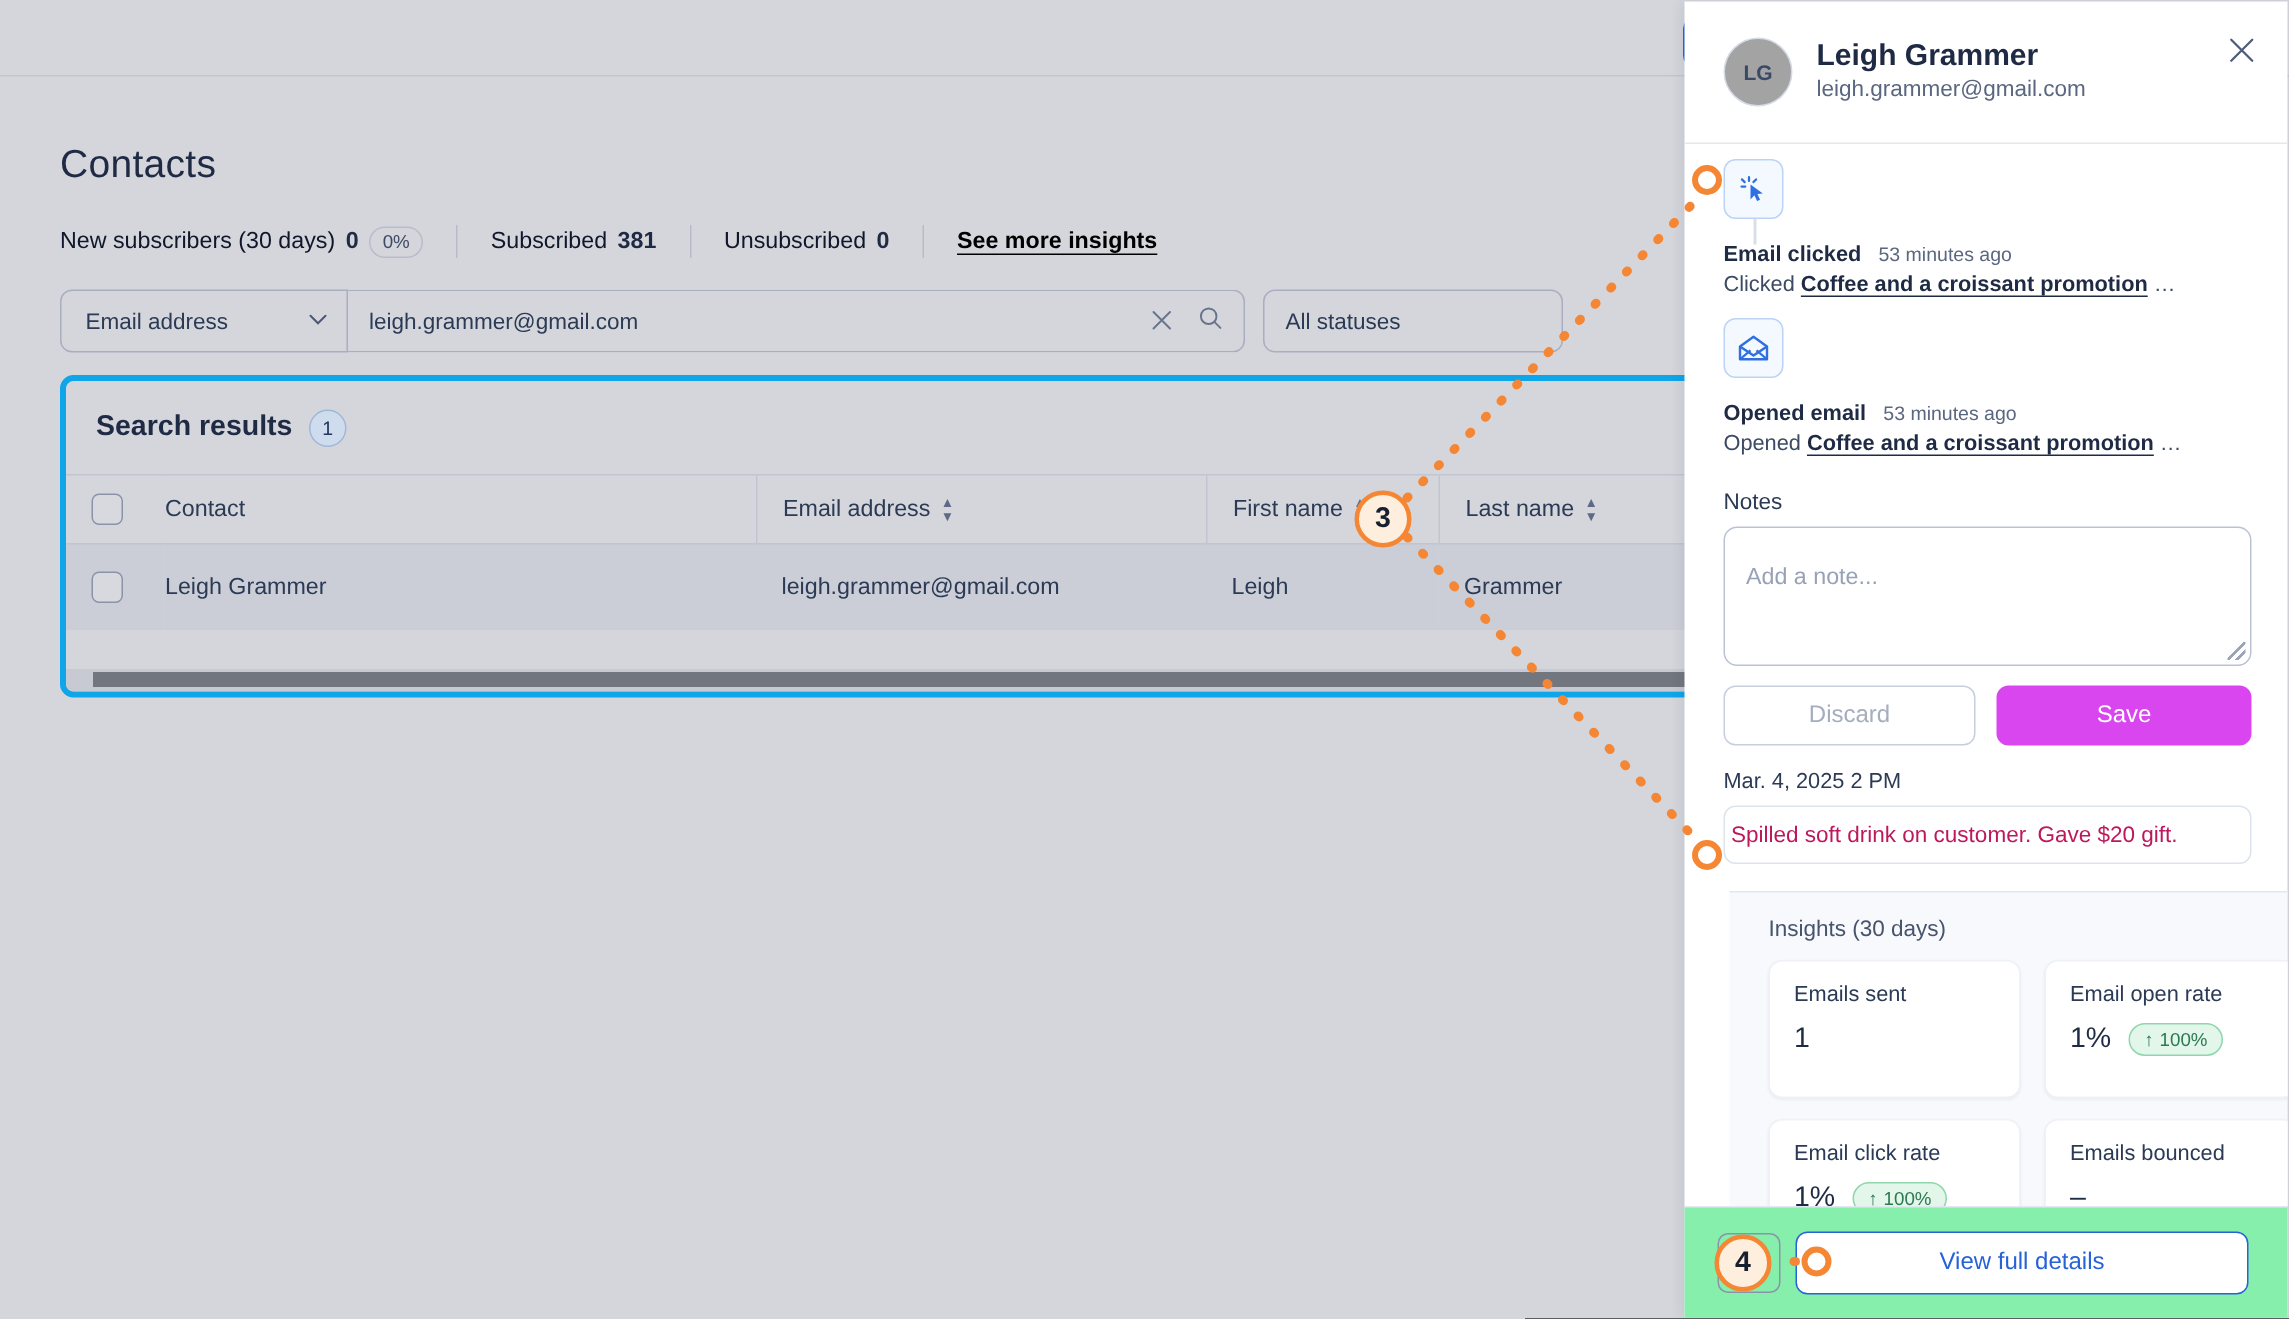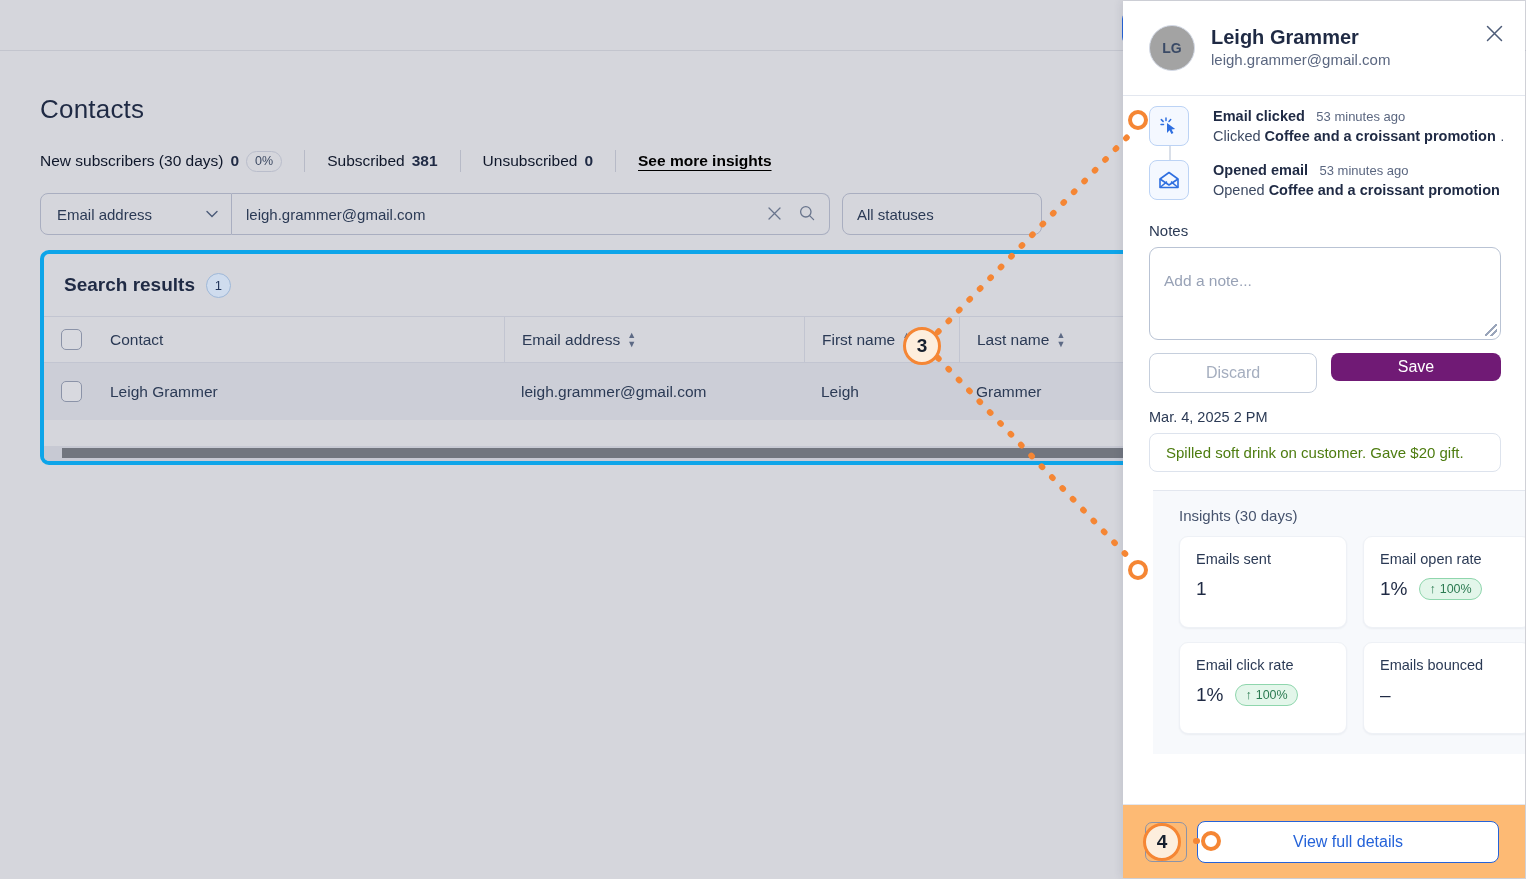--- a/index.html
+++ b/index.html
@@ -165,21 +165,21 @@
   .close-x {
     position: absolute; right: 22px; top: 24px;
     font-size: 20px; color: #4d5c78; line-height: 1; cursor: pointer;
   }
 
   .drawer-body { flex: 1 1 auto; overflow: hidden; }
 
   .sec-label { font-size: 15px; color: #47546e; padding: 17px 0 0 26px; }
 
   .activity { padding: 10px 22px 0 26px; position: relative; }
-  .act-item { display: flex; gap: 24px; margin-bottom: 10px; position: relative; }
+  .act-item { display: flex; gap: 14px; margin-bottom: 10px; position: relative; flex-direction: column; }
   .act-ic {
     width: 40px; height: 40px; flex: 0 0 40px; border-radius: 8px;
     border: 1px solid #bcd3f5; background: #f4f8ff;
     display: flex; align-items: center; justify-content: center;
   }
   .act-body { padding-top: 1px; min-width: 0; }
   .act-title { font-size: 14.5px; color: #1f2a44; font-weight: 700; display: inline; }
   .act-time { font-size: 13px; color: #5b6780; margin-left: 7px; }
   .act-desc { font-size: 14.5px; color: #3d4a63; margin-top: 3px; white-space: nowrap; overflow: hidden; }
   .act-desc b { font-weight: 700; color: #1f2a44; text-decoration: underline; text-underline-offset: 2.5px; }
@@ -200,30 +200,30 @@
       linear-gradient(135deg, transparent 45%, #9aa5ba 45%, #9aa5ba 55%, transparent 55%),
       linear-gradient(135deg, transparent 70%, #9aa5ba 70%, #9aa5ba 80%, transparent 80%);
   }
   .note-btns { display: flex; gap: 14px; margin-top: 13px; }
   .btn-discard {
     width: 168px; height: 40px; border: 1px solid #c6cfdd; border-radius: 8px;
     background: #fff; color: #a5aebf; font-size: 16px;
     display: flex; align-items: center; justify-content: center;
   }
   .btn-save {
-    width: 170px; height: 28px; border: none; border-radius: 8px;
-    background: #701a75; color: #fff; font-size: 16px;
+    width: 170px; height: 40px; border: none; border-radius: 8px;
+    background: #d946ef; color: #fff; font-size: 16px;
     display: flex; align-items: center; justify-content: center;
   }
   .note-date { font-size: 14.5px; color: #2b3a55; margin-top: 16px; }
   .note-card {
     width: 352px; min-height: 39px; margin-top: 8px;
     border: 1px solid #dde3ed; border-radius: 8px; background: #fff;
-    display: flex; align-items: center; padding: 0 16px;
-    font-size: 15px; color: #4d7c0f;
+    display: flex; align-items: center; padding: 0 4px;
+    font-size: 15px; color: #be185d;
   }
 
   .insights {
     margin-top: 18px; border-top: 1px solid #e3e7ef;
     background: #f7f9fc; padding: 16px 24px 20px 26px; margin-left: 30px;
   }
   .ins-title { font-size: 15px; color: #47546e; margin-bottom: 12px; }
   .ins-grid { display: grid; grid-template-columns: 168px 168px; gap: 14px 16px; }
   .ins-card {
     height: 92px; border-radius: 9px; background: #fff;
@@ -236,21 +236,21 @@
   .trend {
     display: inline-flex; align-items: center; gap: 4px;
     height: 22px; padding: 0 9px; border-radius: 11px;
     background: #e3f6ea; border: 1px solid #8fd6ad;
     font-size: 12.5px; color: #2c7b52;
   }
 
   .drawer-foot {
     flex: 0 0 74px; border-top: 1px solid #e3e7ef;
     display: flex; align-items: center; justify-content: center;
-    background: #fdba74;
+    background: #86efac;
   }
   .btn-details {
     width: 302px; height: 42px; margin-left: 48px;
     border: 1px solid #2563d9; border-radius: 8px; background: #fff;
     color: #2563d9; font-size: 16px;
     display: flex; align-items: center; justify-content: center;
   }
 
   
   .overlay { position: absolute; inset: 0; pointer-events: none; }

